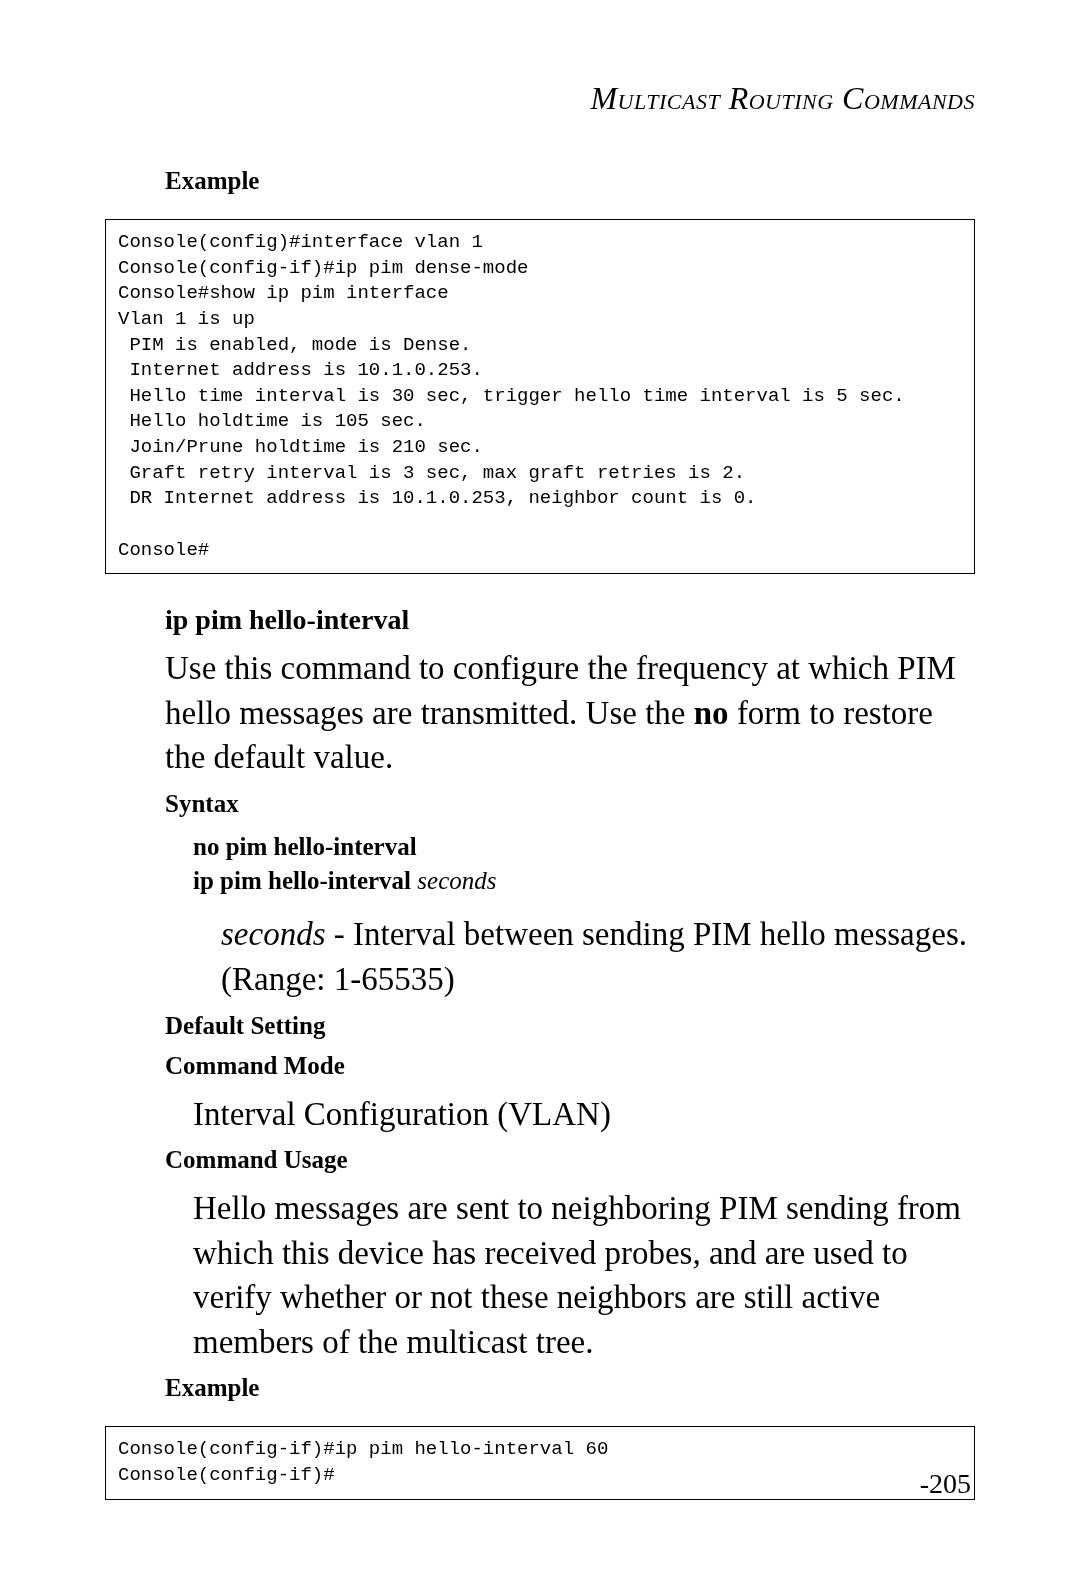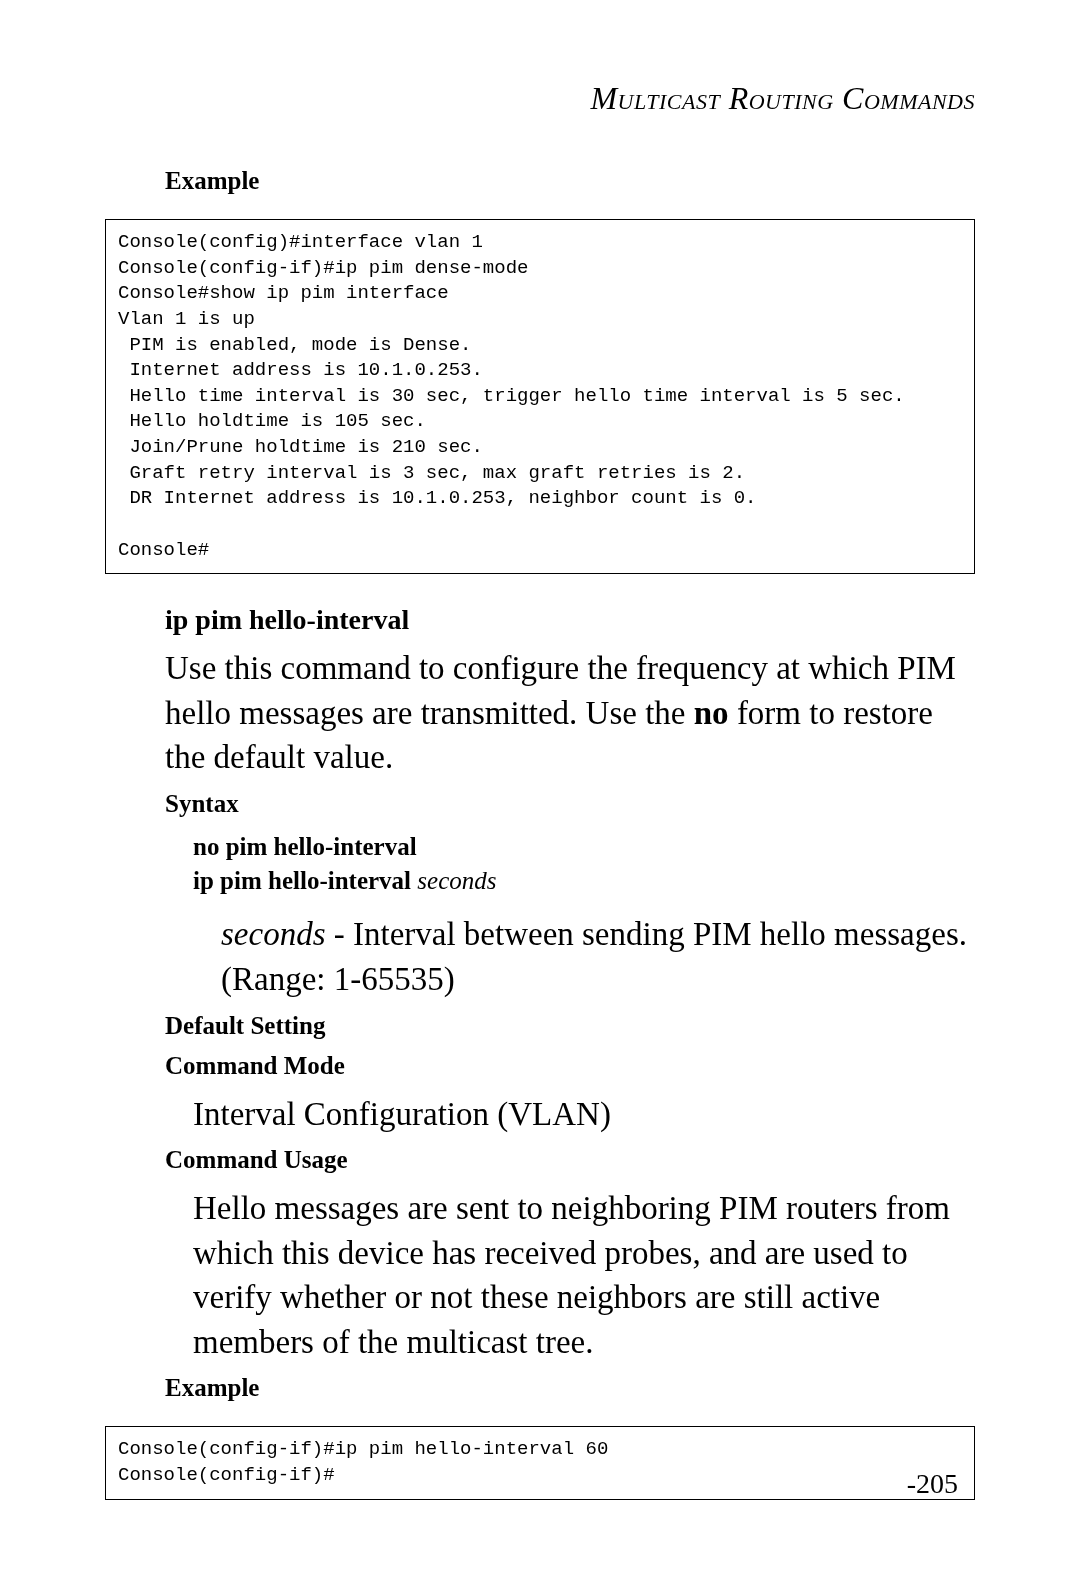--- a/index.html
+++ b/index.html
@@ -65,21 +65,21 @@
     .italic {
       font-style: italic;
     }
     .syntax-line {
       font-size: 25px;
       line-height: 1.35;
     }
     .page-number {
       position: absolute;
       bottom: 70px;
-      right: 122px;
+      right: 109px;
       font-size: 28px;
       margin-left: 12px;
     }
   </style>
 </head>
 <body>
 
 <div class="header-title">Multicast Routing Commands</div>
 
 <div class="content">
@@ -119,21 +119,21 @@
       <span class="italic">seconds</span><span> - Interval between sending PIM hello messages. (Range: 1-65535)</span>
     </div>
   </div>
 
   <div class="subheading">Default Setting</div>
 
   <div class="subheading">Command Mode</div>
   <div class="paragraph indent1">Interval Configuration (VLAN)</div>
 
   <div class="subheading">Command Usage</div>
-  <div class="paragraph indent1">Hello messages are sent to neighboring PIM routers from which this device has received probes, and are used to verify whether or not these neighbors are still active members of the multicast tree.</div>
+  <div class="paragraph indent1">Hello messages are sent to neighboring PIM sending from which this device has received probes, and are used to verify whether or not these neighbors are still active members of the multicast tree.</div>
 
   <div class="subheading">Example</div>
   <div class="code-box">Console(config-if)#ip pim hello-interval 60
 Console(config-if)#</div>
 
 </div>
 
 <div class="page-number">-205</div>
 
 </body></html>

